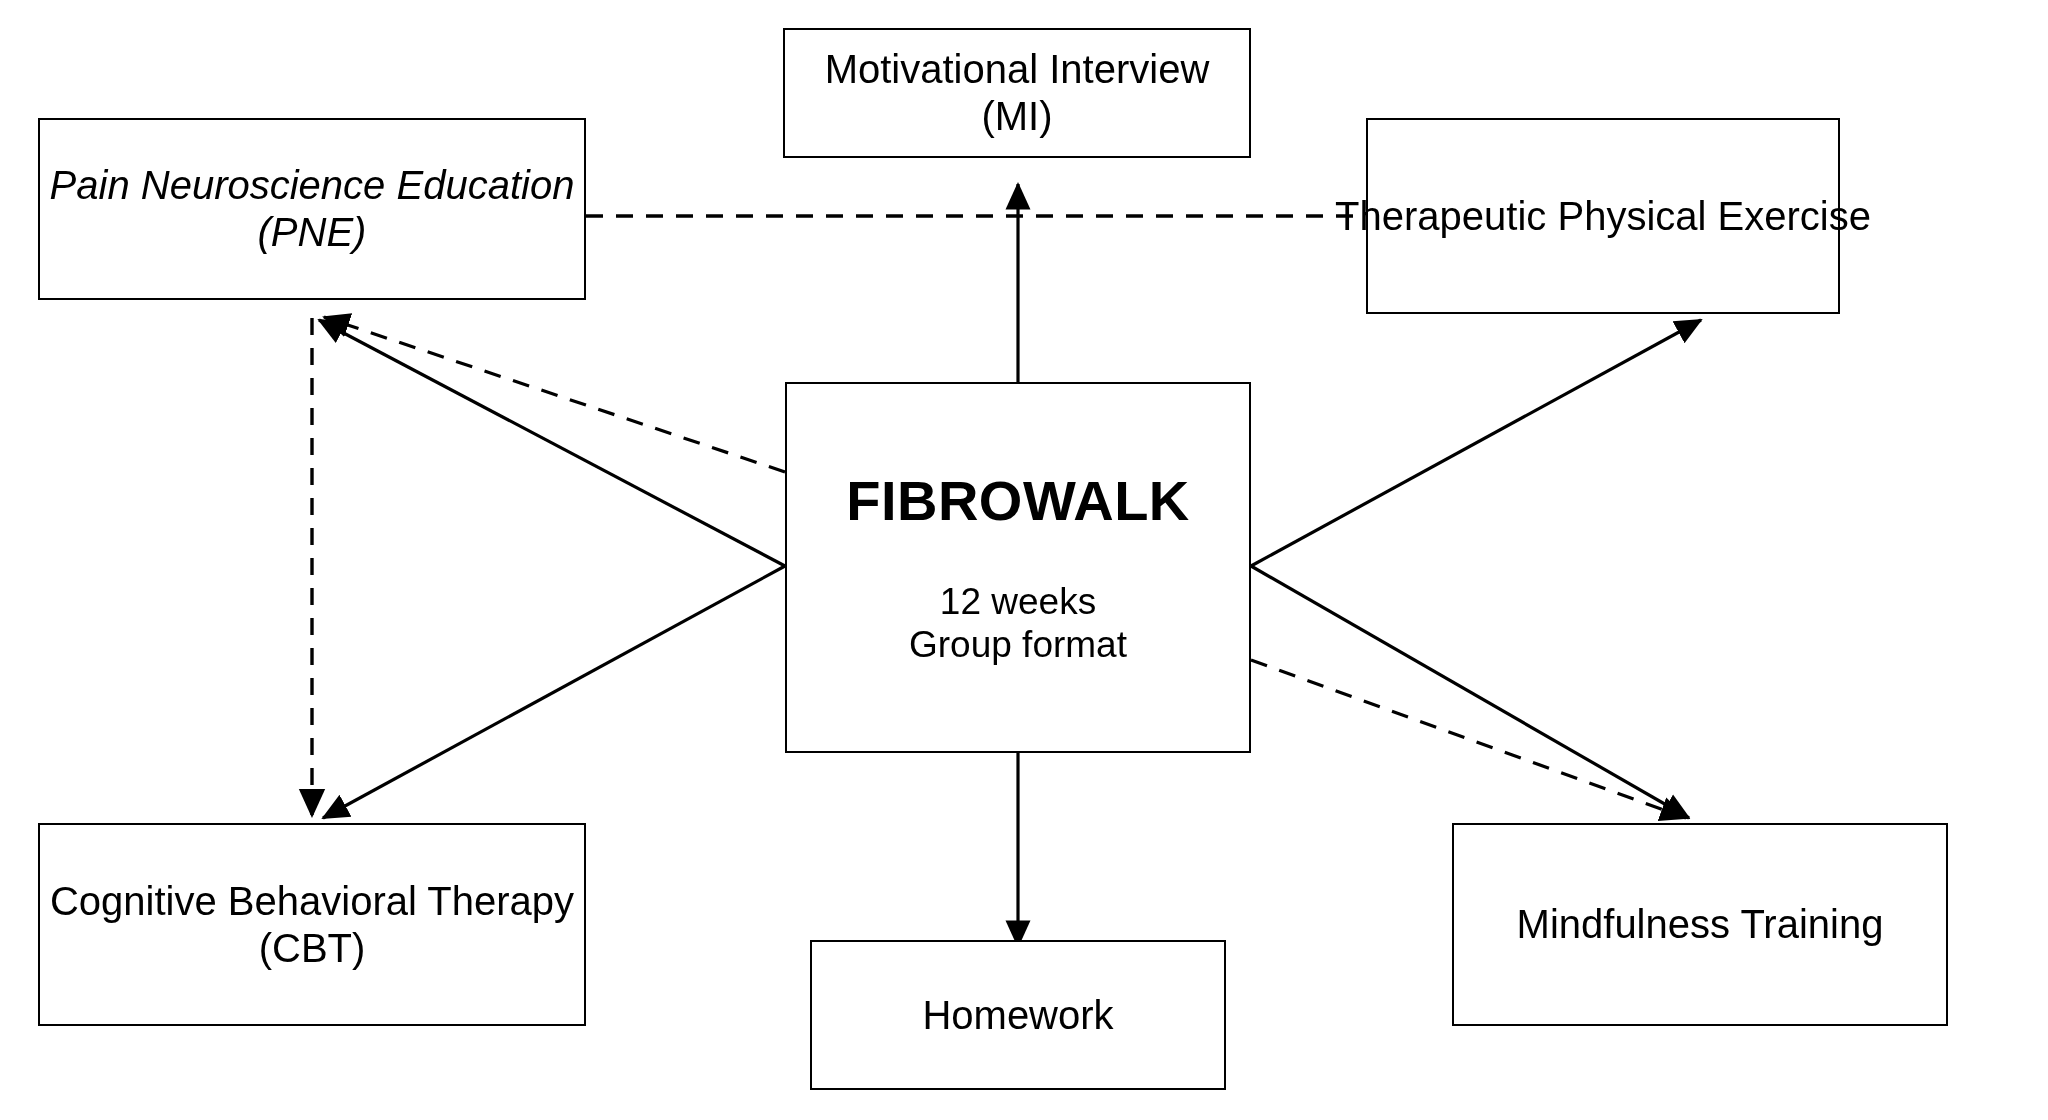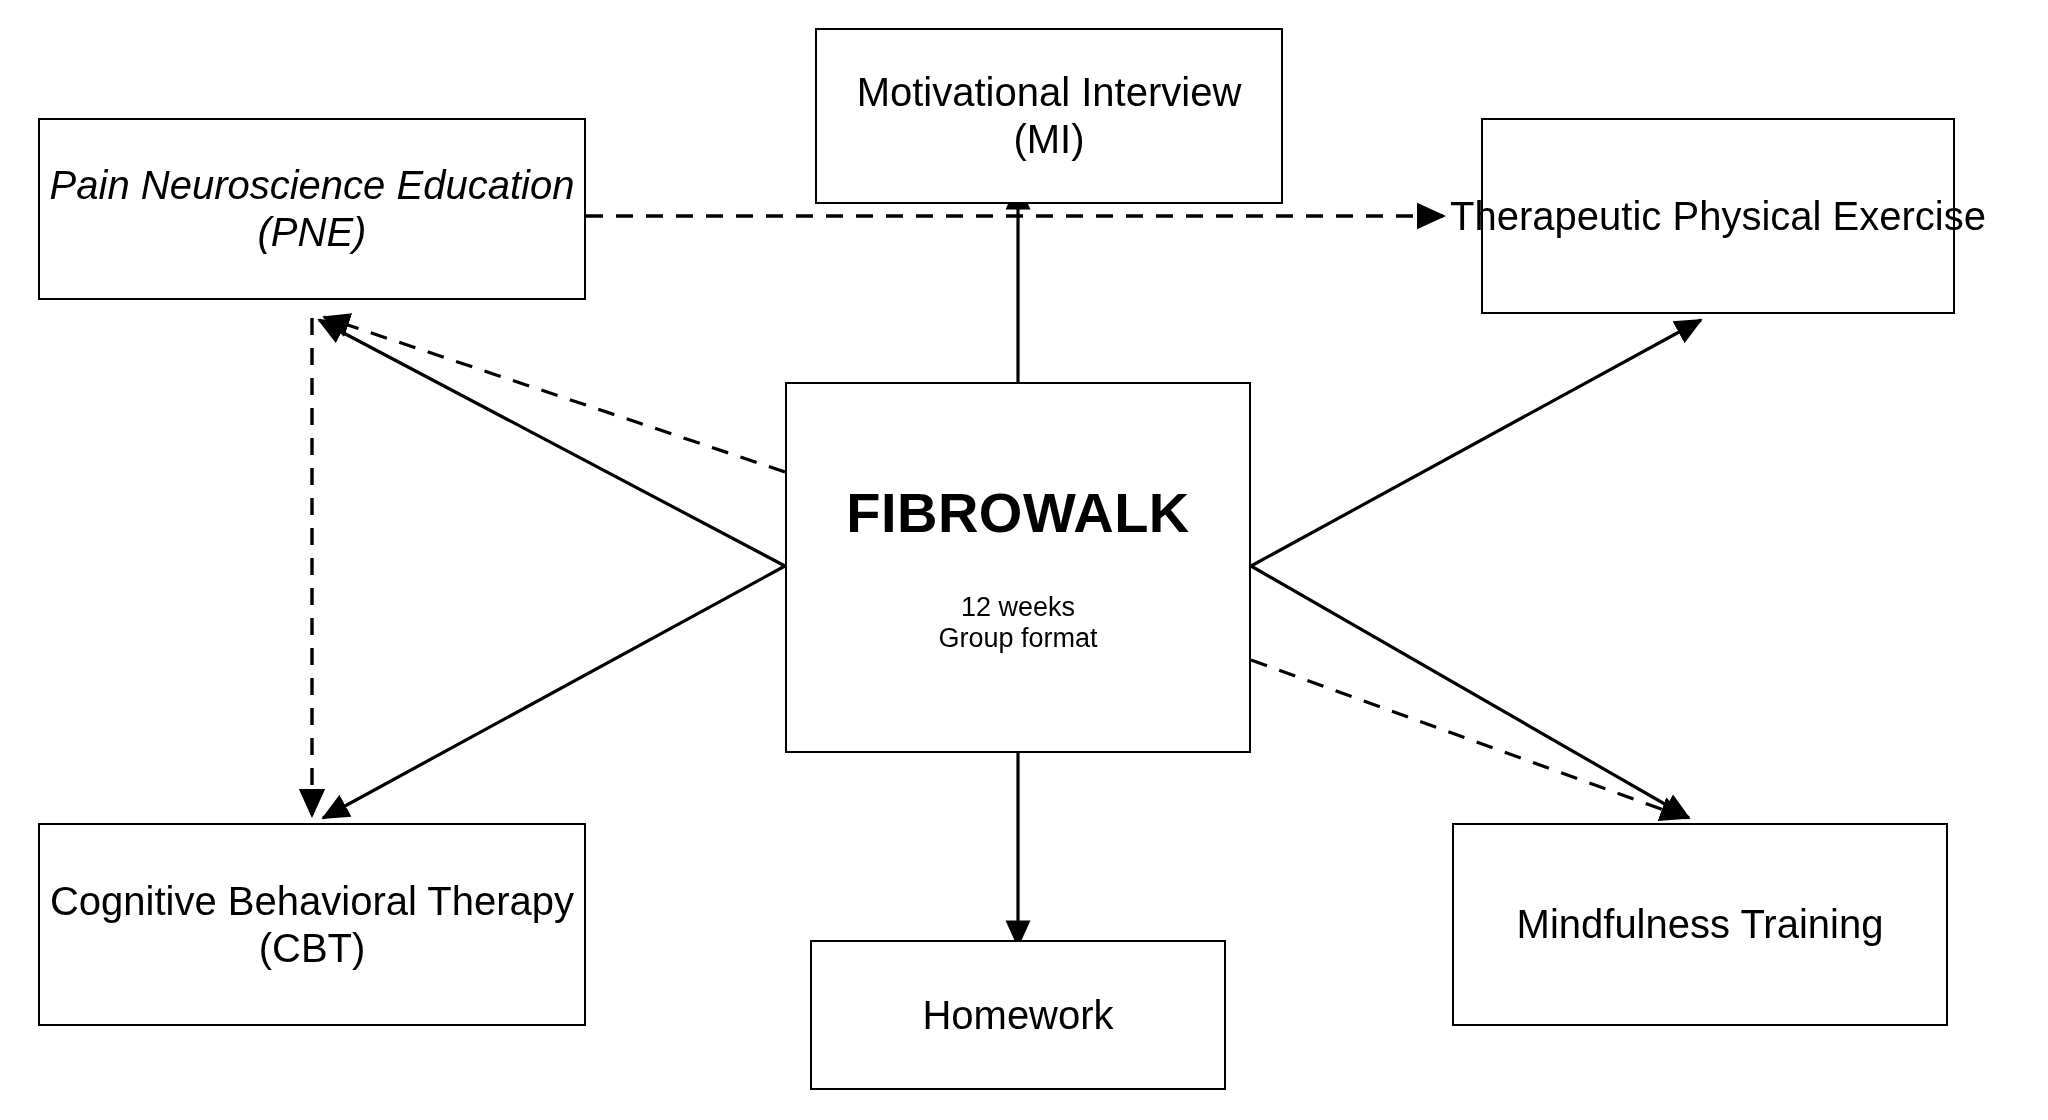--- a/index.html
+++ b/index.html
@@ -46,31 +46,31 @@
   .node-title {
     font-size: 40px;
     font-weight: normal;
   }
   .node-title.strong {
     font-weight: bold;
     font-size: 56px;
     letter-spacing: 0.5px;
   }
   .node-sub {
-    font-size: 27px;
+    font-size: 37px;
     font-weight: normal;
   }
   .gap-block {
     height: 46px;
   }
 
   
   #node-pne              { left: 38px;   top: 118px; width: 548px; height: 182px; font-style: italic; }
-  #node-mi               { left: 783px;  top: 28px;  width: 468px; height: 176px; margin-left: 32px; }
-  #node-tpe              { left: 1481px; top: 118px; width: 474px; height: 196px; }
+  #node-mi               { left: 783px;  top: 28px;  width: 468px; height: 130px; }
+  #node-tpe              { left: 1366px; top: 118px; width: 474px; height: 196px; }
   #node-fibrowalk        { left: 785px;  top: 382px; width: 466px; height: 371px; }
   #node-cbt              { left: 38px;   top: 823px; width: 548px; height: 203px; }
   #node-mindfulness      { left: 1452px; top: 823px; width: 496px; height: 203px; }
   #node-homework         { left: 810px;  top: 940px; width: 416px; height: 150px; }
 </style>
 </head>
 <body>
 
 <div id="canvas">
 

